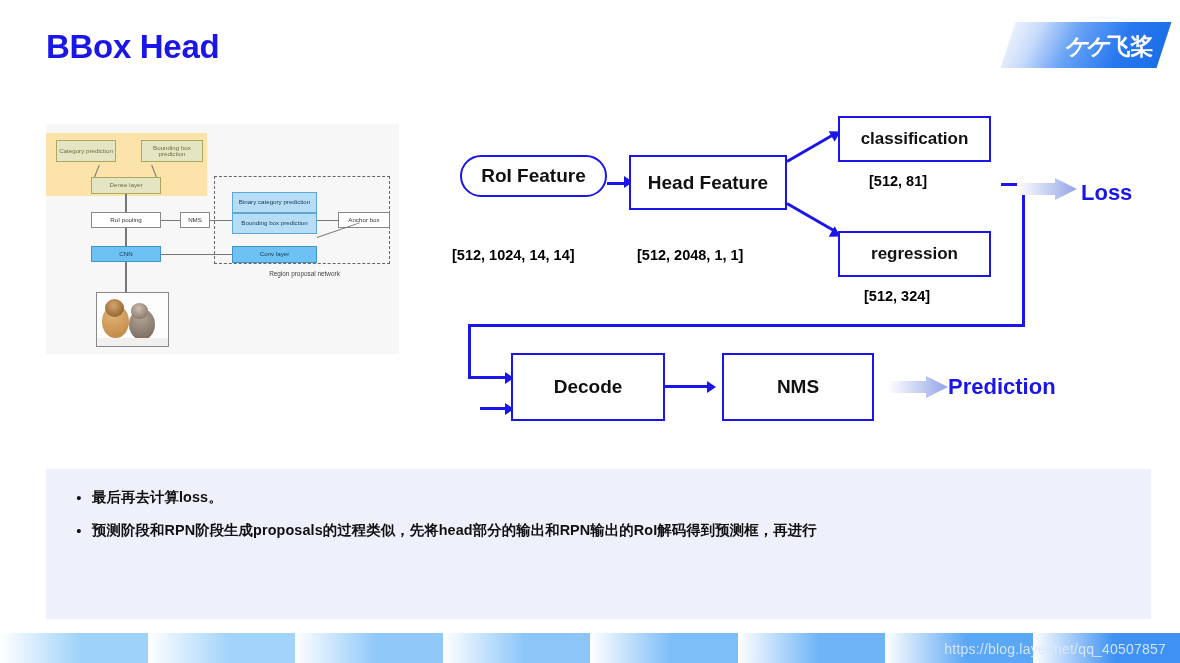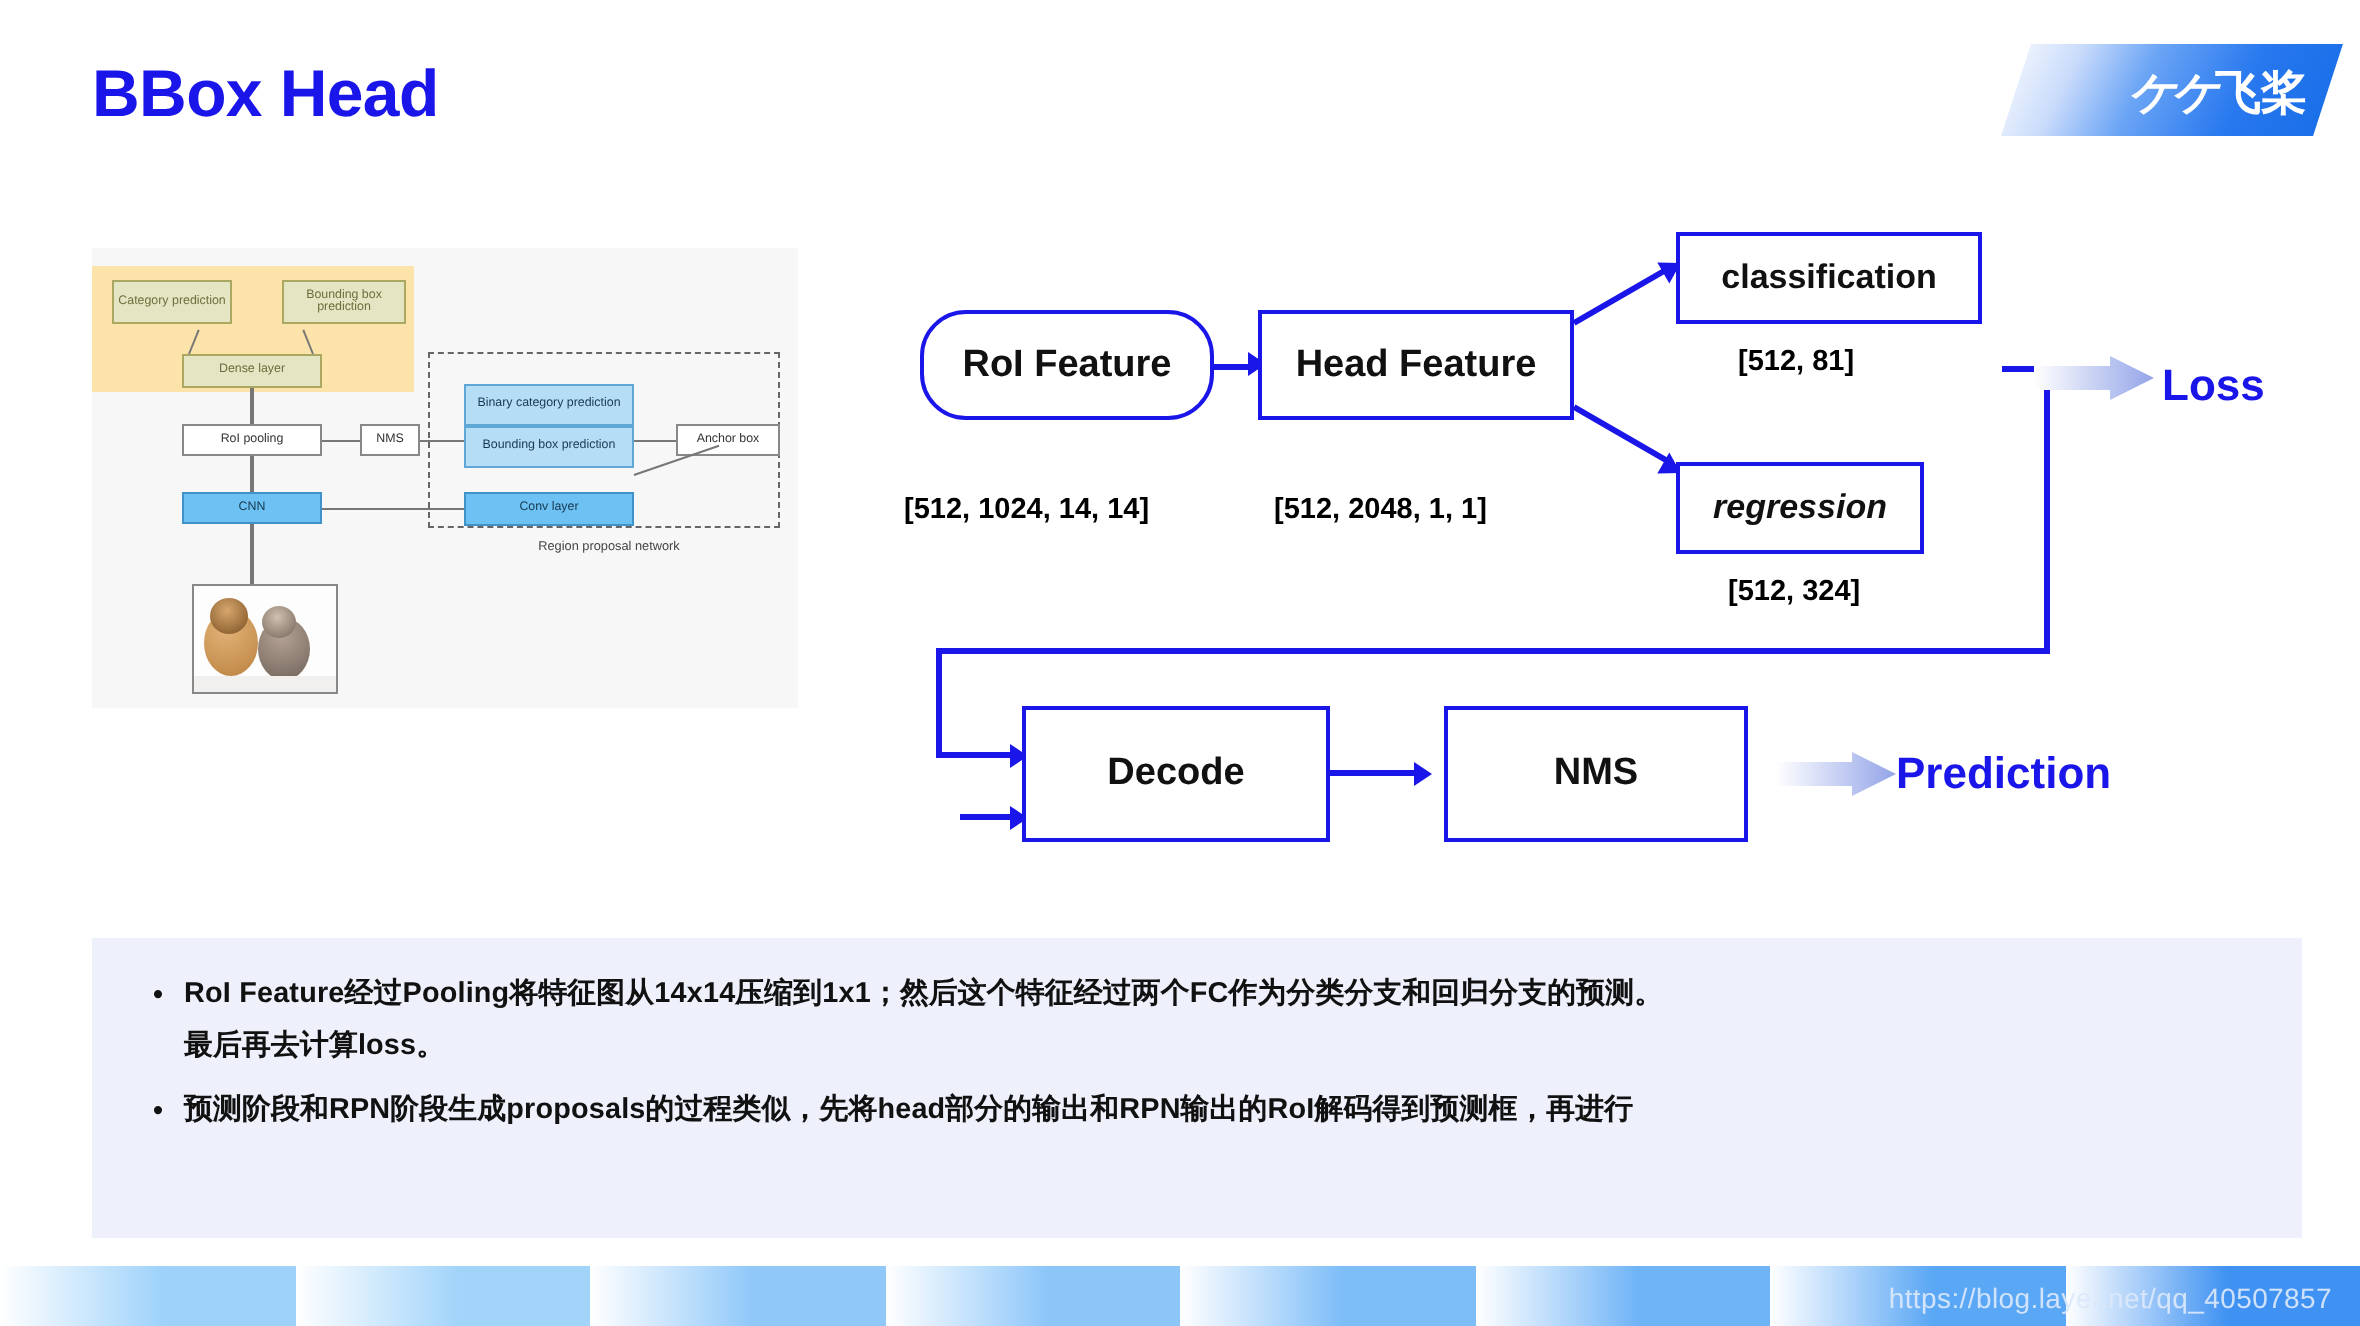--- a/index.html
+++ b/index.html
@@ -184,21 +184,21 @@
 
     <div id="rf-photo">
       <div class="pet" style="left:5px;top:12px;width:27px;height:33px;background:radial-gradient(circle at 40% 30%, #e3b277, #b9813f);"></div>
       <div class="pet" style="left:8px;top:6px;width:19px;height:18px;background:radial-gradient(circle at 45% 35%, #d6a66c, #7a4f22);"></div>
       <div class="pet" style="left:32px;top:16px;width:26px;height:31px;background:radial-gradient(circle at 45% 30%, #b3a294, #6f6158);"></div>
       <div class="pet" style="left:34px;top:10px;width:17px;height:16px;background:radial-gradient(circle at 45% 35%, #cfc0b0, #736358);"></div>
       <div style="position:absolute;left:0;bottom:0;width:73px;height:8px;background:#f2f0ee;"></div>
     </div>
   </div>
 
-  <div class="fbox" style="left:460px;top:155px;width:147px;height:55px;border-radius:23px;">
+  <div class="fbox" style="left:460px;top:155px;width:147px;height:42px;border-radius:23px;">
     <span>RoI Feature</span>
   </div>
   <div class="shape-label" style="left:452px;top:247px;">[512, 1024, 14, 14]</div>
 
   <div class="conn" style="left:607px;top:181.5px;width:20px;height:3px;"></div>
   <div style="position:absolute;left:624px;top:176px;width:0;height:0;border-left:9px solid #1a15e8;border-top:6px solid transparent;border-bottom:6px solid transparent;"></div>
 
   <div class="fbox" style="left:629px;top:155px;width:158px;height:55px;">
     <span>Head Feature</span>
   </div>
@@ -208,21 +208,21 @@
   <div style="position:absolute;left:831px;top:128px;width:0;height:0;border-left:10px solid #1a15e8;border-top:6px solid transparent;border-bottom:6px solid transparent;transform:rotate(-30deg);"></div>
 
   <div class="conn" style="left:787px;top:202px;width:57px;height:3px;transform:rotate(30deg);transform-origin:left center;"></div>
   <div style="position:absolute;left:831px;top:228px;width:0;height:0;border-left:10px solid #1a15e8;border-top:6px solid transparent;border-bottom:6px solid transparent;transform:rotate(30deg);"></div>
 
   <div class="fbox small" style="left:838px;top:116px;width:153px;height:46px;">
     <span>classification</span>
   </div>
   <div class="shape-label" style="left:869px;top:173px;">[512, 81]</div>
 
-  <div class="fbox small" style="left:838px;top:231px;width:124px;height:46px;font-style:italic;">
+  <div class="fbox small" style="left:838px;top:231px;width:153px;height:46px;">
     <span>regression</span>
   </div>
   <div class="shape-label" style="left:864px;top:288px;">[512, 324]</div>
 
   <div class="conn" style="left:1001px;top:183px;width:24px;height:3px;"></div>
   <div class="conn" style="left:1022px;top:183px;width:3px;height:143px;"></div>
 
   <svg class="fat-arrow" style="left:1017px;top:178px;" viewBox="0 0 60 22">
     <defs>
       <linearGradient id="gLoss" x1="0" y1="0" x2="1" y2="0">
@@ -262,21 +262,20 @@
     </defs>
     <path d="M0 5 L38 5 L38 0 L60 11 L38 22 L38 17 L0 17 Z" fill="url(#gPred)"></path>
   </svg>
   <div class="outlabel" style="left:948px;top:374px;">Prediction</div>
 
   <div id="notes">
 
     <div class="note-item">
       <div class="note-bullet">•</div>
       <div class="note-text">
-        <div>RoI Feature经过Pooling将特征图从14x14压缩到1x1；然后这个特征经过两个FC作为分类分支和回归分支的预测。</div>
         <div>最后再去计算loss。</div>
       </div>
     </div>
 
     <div class="note-item">
       <div class="note-bullet">•</div>
       <div class="note-text">
         <div>预测阶段和RPN阶段生成proposals的过程类似，先将head部分的输出和RPN输出的RoI解码得到预测框，再进行</div>
       </div>
     </div>

